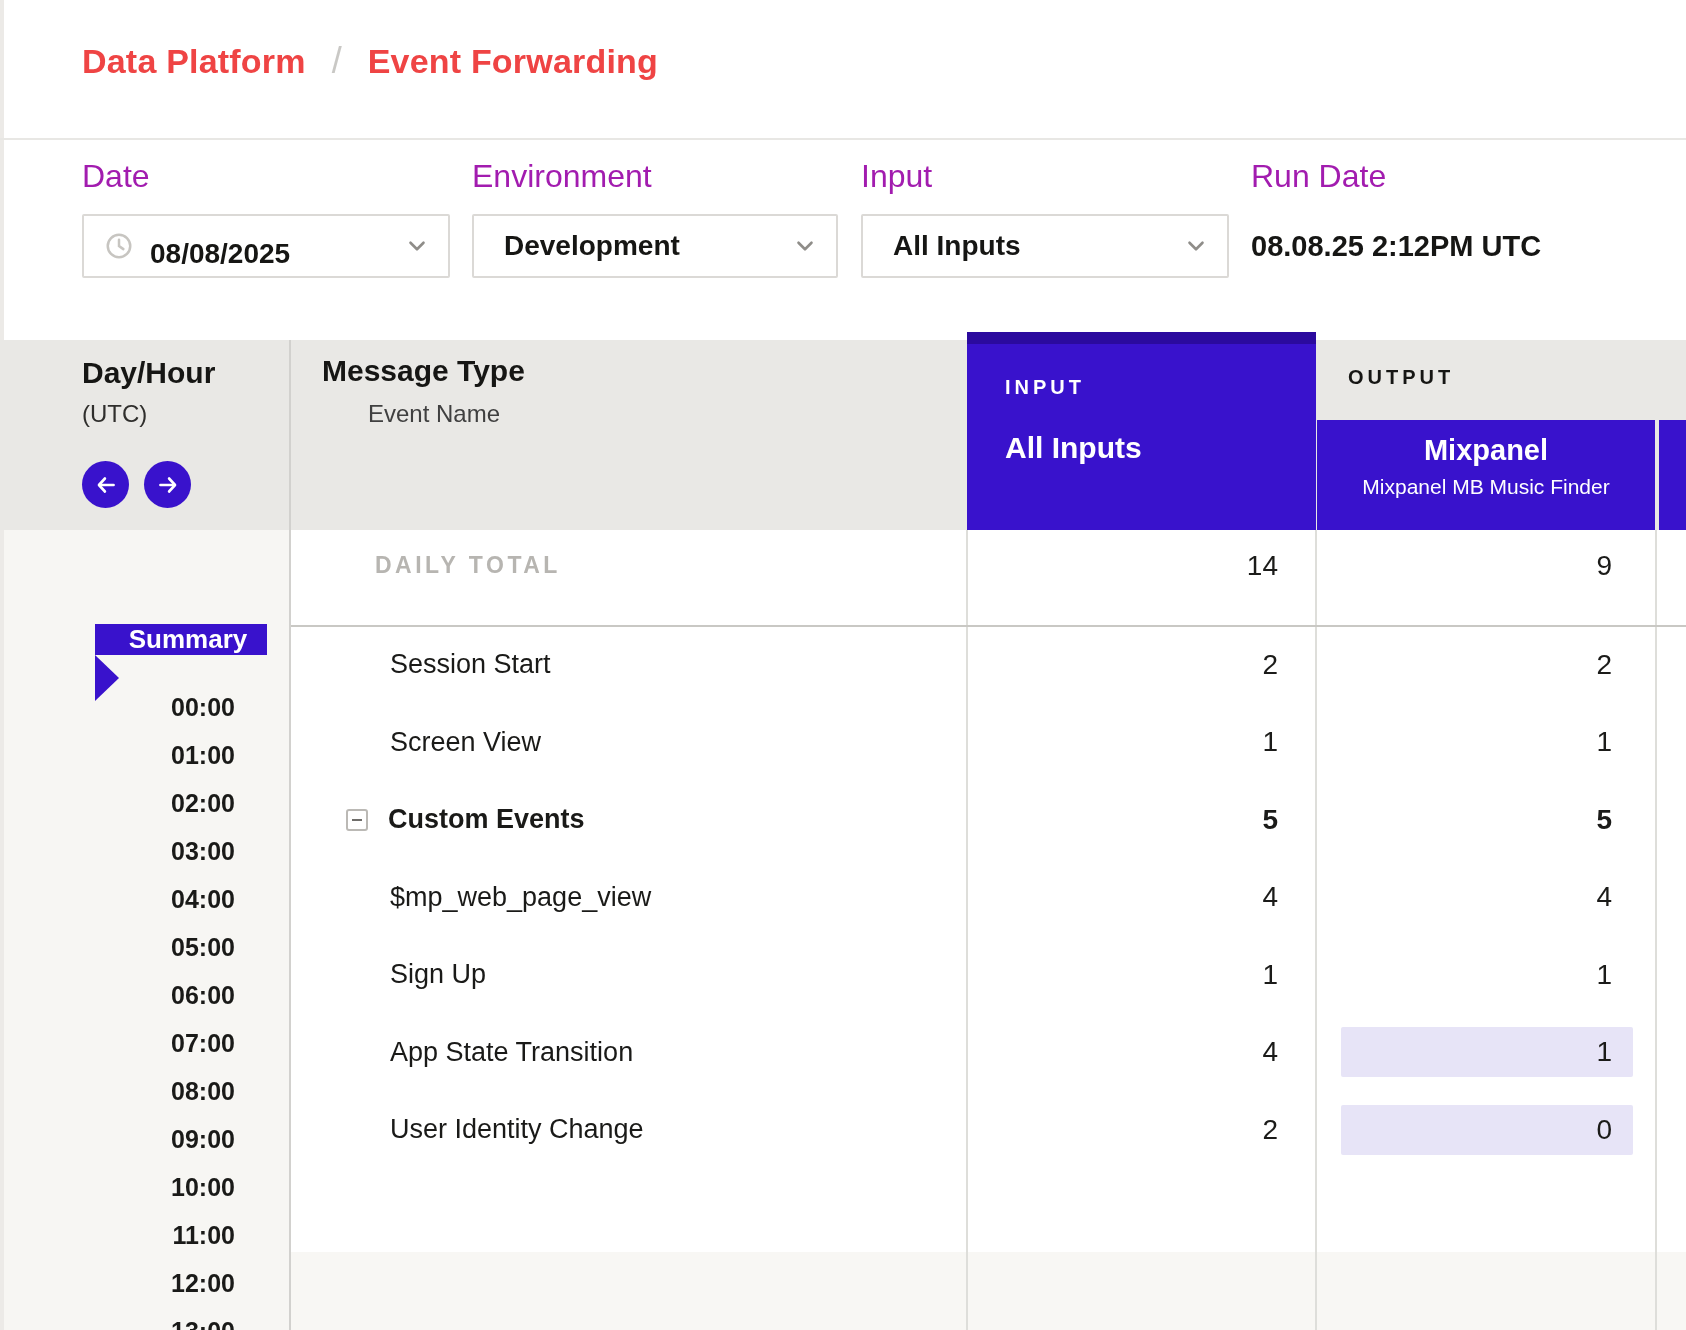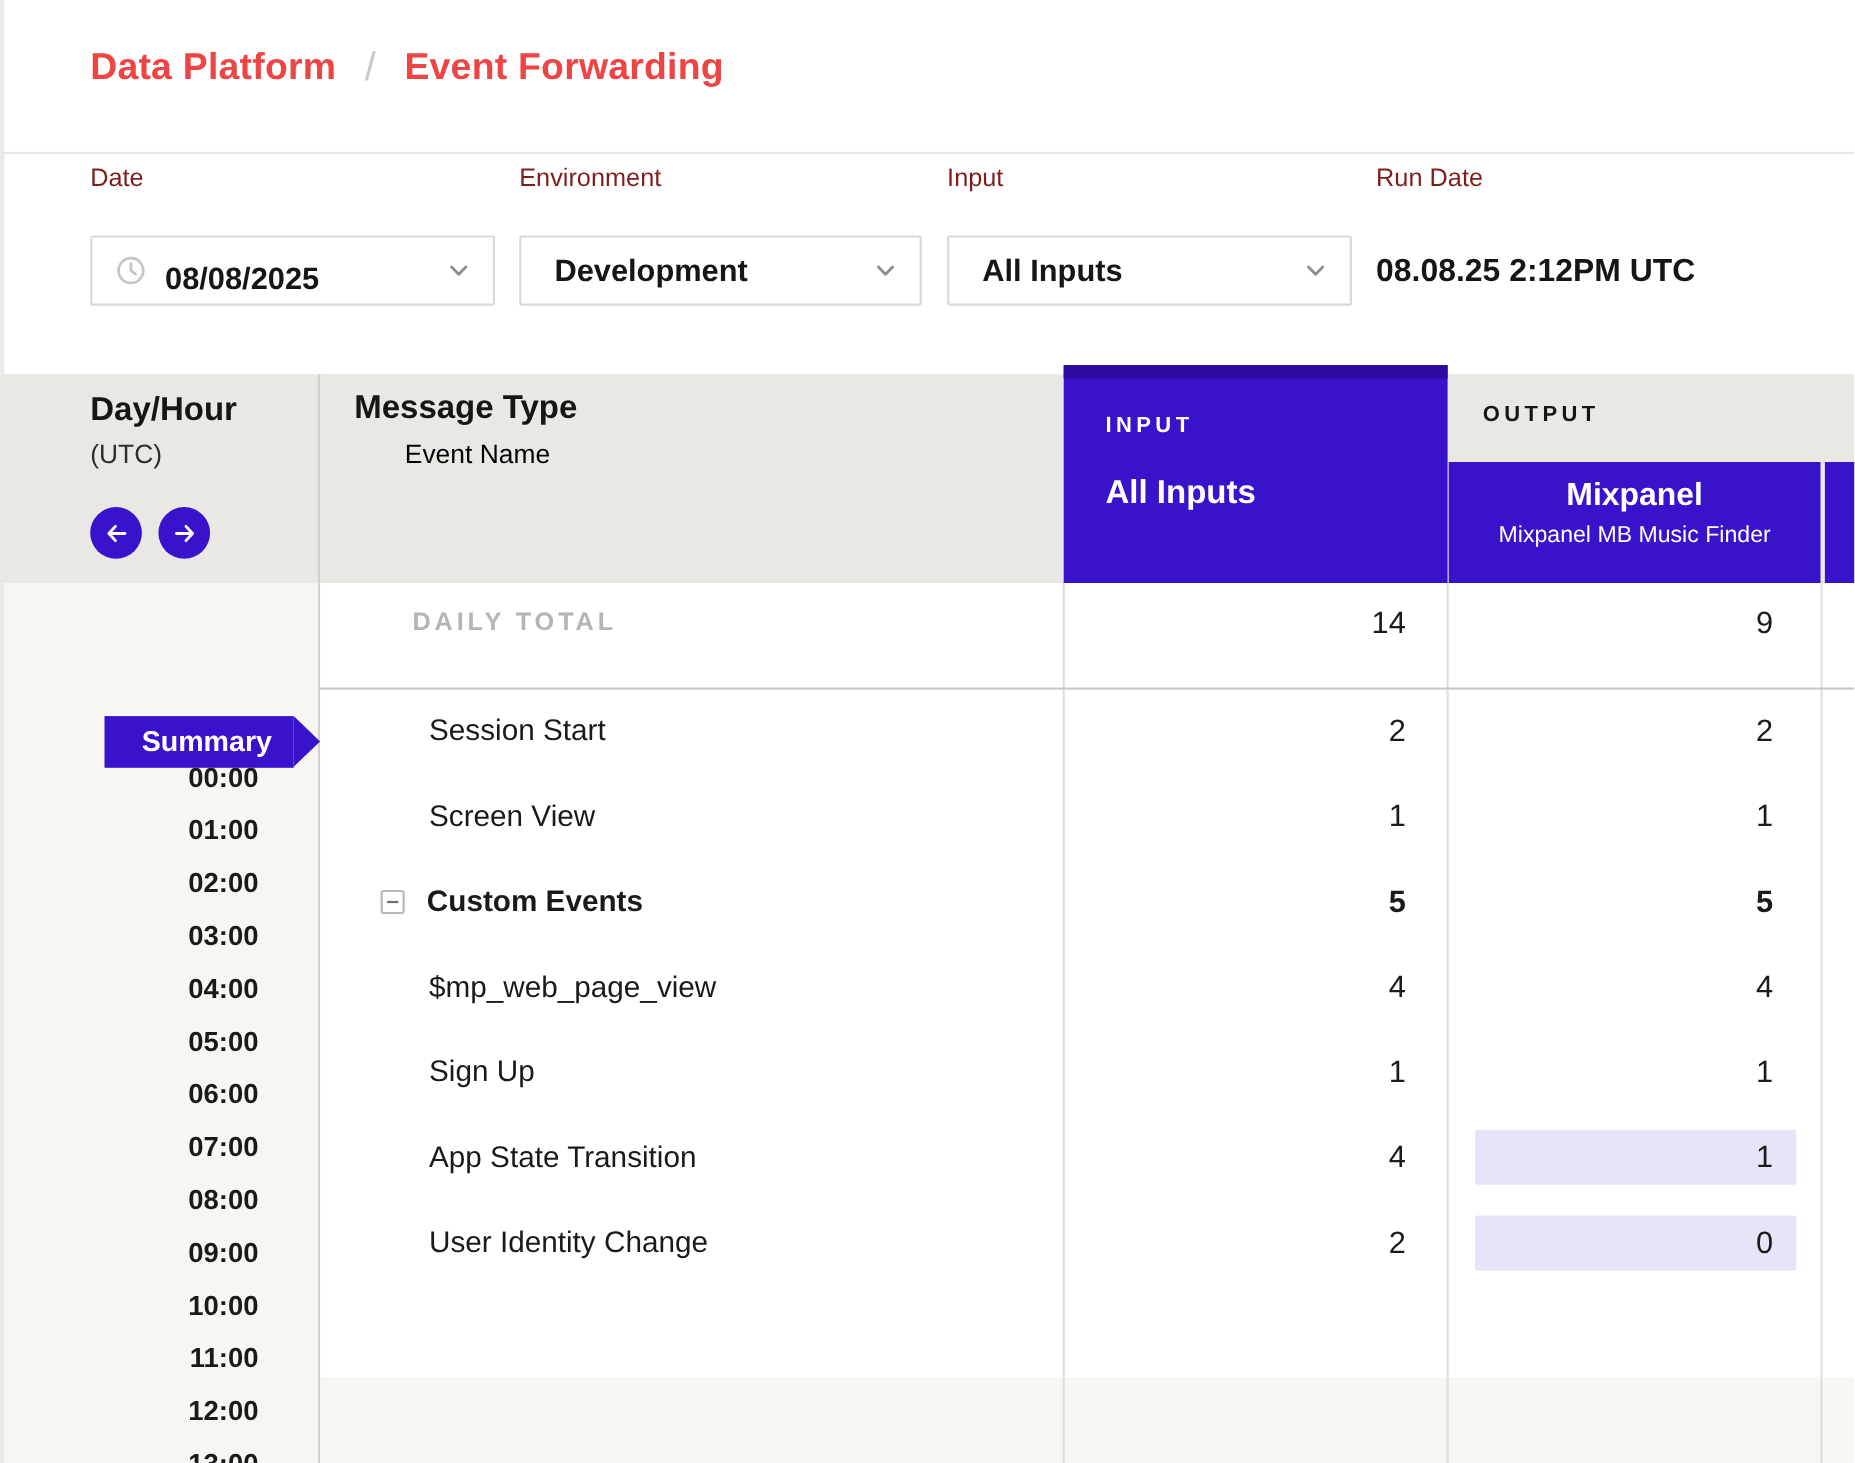--- a/index.html
+++ b/index.html
@@ -11,42 +11,42 @@
   .left-strip{left:0;top:0;width:4px;height:1330px;background:#eceae7;}
 
   
   .breadcrumb{left:82px;top:34px;height:54px;display:flex;align-items:center;gap:26px;}
   .crumb{font-size:34px;font-weight:700;letter-spacing:.2px;color:#ef4444;}
   .crumb-sep{font-size:36px;font-weight:400;color:#c9c8c5;}
 
   .topbar-divider{left:0;top:138px;width:1686px;height:2px;background:#e8e7e4;}
 
   
-  .f-label{top:148px;height:28px;font-size:23px;color:#7f1d1d;}
+  .f-label{top:158px;height:28px;font-size:32px;color:#a21caf;}
   .f-label.date{left:82px;} .f-label.env{left:472px;} .f-label.input{left:861px;} .f-label.run{left:1251px;}
   .f-box{top:214px;height:64px;background:#fff;border:2px solid #dbd9d6;border-radius:2px;
          display:flex;align-items:center;box-sizing:border-box;}
   .f-box.date{left:82px;width:368px;padding:0 18px 0 20px;}
   .f-box.env{left:472px;width:366px;padding:0 18px 0 30px;}
   .f-box.input{left:861px;width:368px;padding:0 18px 0 30px;}
   .f-value{font-size:28px;font-weight:700;color:#161614;flex:1;}
   .f-box.date .f-value{margin-left:16px;margin-top:16px;}
   .run-value{left:1251px;top:214px;height:64px;display:flex;align-items:center;
              font-size:29px;font-weight:700;color:#161614;}
   .icon-svg{display:block;}
 
   
   .grid-head-bg{left:0;top:340px;width:1686px;height:190px;background:#e9e8e5;}
   .dh-title{left:82px;top:356px;font-size:30px;font-weight:700;color:#161614;}
   .dh-sub{left:82px;top:400px;font-size:24px;color:#2f2e2c;}
   .nav-circles{left:82px;top:461px;display:flex;gap:15px;}
   .circle-btn{width:47px;height:47px;border-radius:50%;background:#3912cc;display:flex;
               align-items:center;justify-content:center;cursor:pointer;}
   .mt-title{left:322px;top:354px;font-size:30px;font-weight:700;color:#161614;}
-  .mt-sub{left:368px;top:400px;font-size:24px;color:#000000;}
+  .mt-sub{left:368px;top:400px;font-size:24px;color:#404040;}
 
   .input-block{left:967px;top:332px;width:349px;height:198px;background:#3912cc;box-sizing:border-box;
                border-top:12px solid #2b0a9e;padding-left:38px;color:#fff;}
   .in-group{margin-top:32px;font-size:20px;font-weight:700;letter-spacing:.2em;}
   .in-name{margin-top:32px;font-size:30px;font-weight:700;}
   .output-label{left:1348px;top:366px;font-size:20px;font-weight:700;letter-spacing:.2em;color:#161614;}
   .mixpanel-block{left:1317px;top:420px;width:338px;height:110px;background:#3912cc;color:#fff;
                   text-align:center;box-sizing:border-box;padding-top:14px;}
   .mix-title{font-size:29px;font-weight:700;}
   .mix-sub{font-size:21px;margin-top:8px;}
@@ -80,21 +80,21 @@
   .ev-row{height:77.5px;}
   .ev-row .cell-label{padding-left:100px;}
   .ev-row.child .cell-label{}
   .ev-row.group .cell-label{padding-left:56px;font-weight:700;}
   .ev-row.group .cell-in,.ev-row.group .cell-out{font-weight:700;}
   .collapse-box{width:22px;height:22px;border:2px solid #bbb9b5;border-radius:3px;
                 margin-right:20px;position:relative;box-sizing:border-box;cursor:pointer;flex:none;}
   .collapse-box::after{content:"";position:absolute;left:4px;right:4px;top:8px;height:2px;background:#6f6d6a;}
 
   
-  .summary-badge{left:95px;top:651px;height:32px;display:flex;cursor:pointer;}
+  .summary-badge{left:95px;top:624px;height:32px;display:flex;cursor:pointer;flex-direction:column;}
   .badge-rect{width:158px;height:47px;background:#3912cc;color:#fff;display:flex;align-items:center;
               justify-content:center;padding-left:14px;font-size:26px;font-weight:700;}
   .badge-tip{width:0;height:0;border-top:23.5px solid transparent;border-bottom:23.5px solid transparent;
              border-left:24px solid #3912cc;}
   .hour{left:4px;width:231px;height:32px;line-height:32px;text-align:right;
         font-size:25px;font-weight:700;color:#13
 1311;cursor:pointer;}
   .h0{top:691px;}.h1{top:739px;}.h2{top:787px;}.h3{top:835px;}.h4{top:883px;}.h5{top:931px;}
   .h6{top:979px;}.h7{top:1027px;}.h8{top:1075px;}.h9{top:1123px;}.h10{top:1171px;}
   .h11{top:1219px;}.h12{top:1267px;}.h13{top:1315px;}

